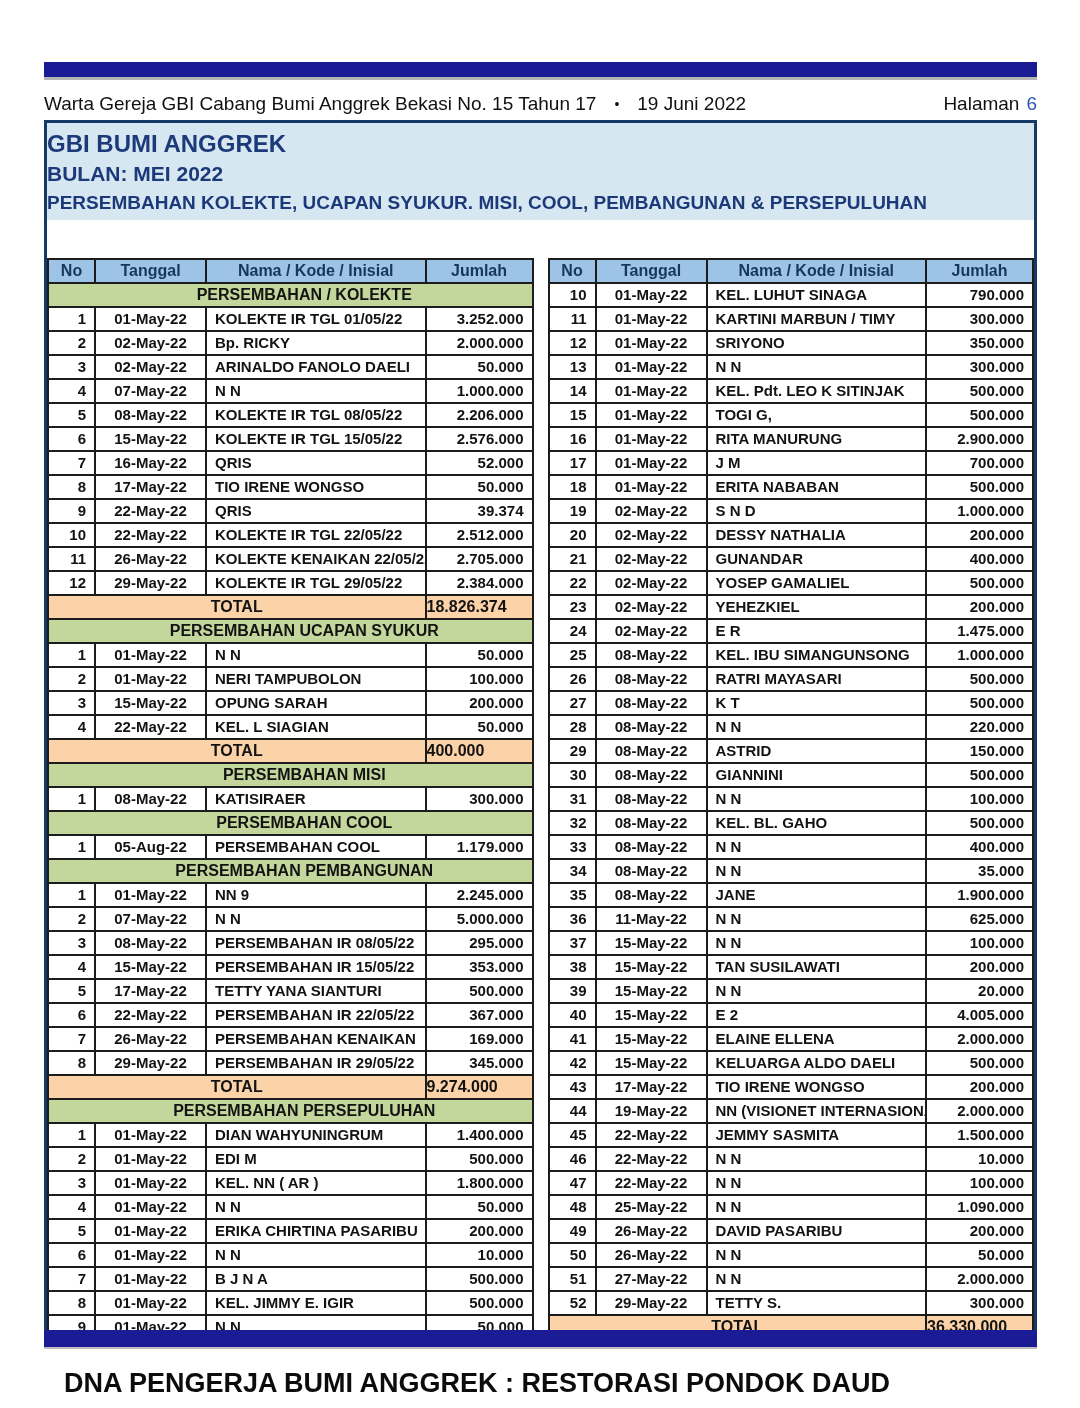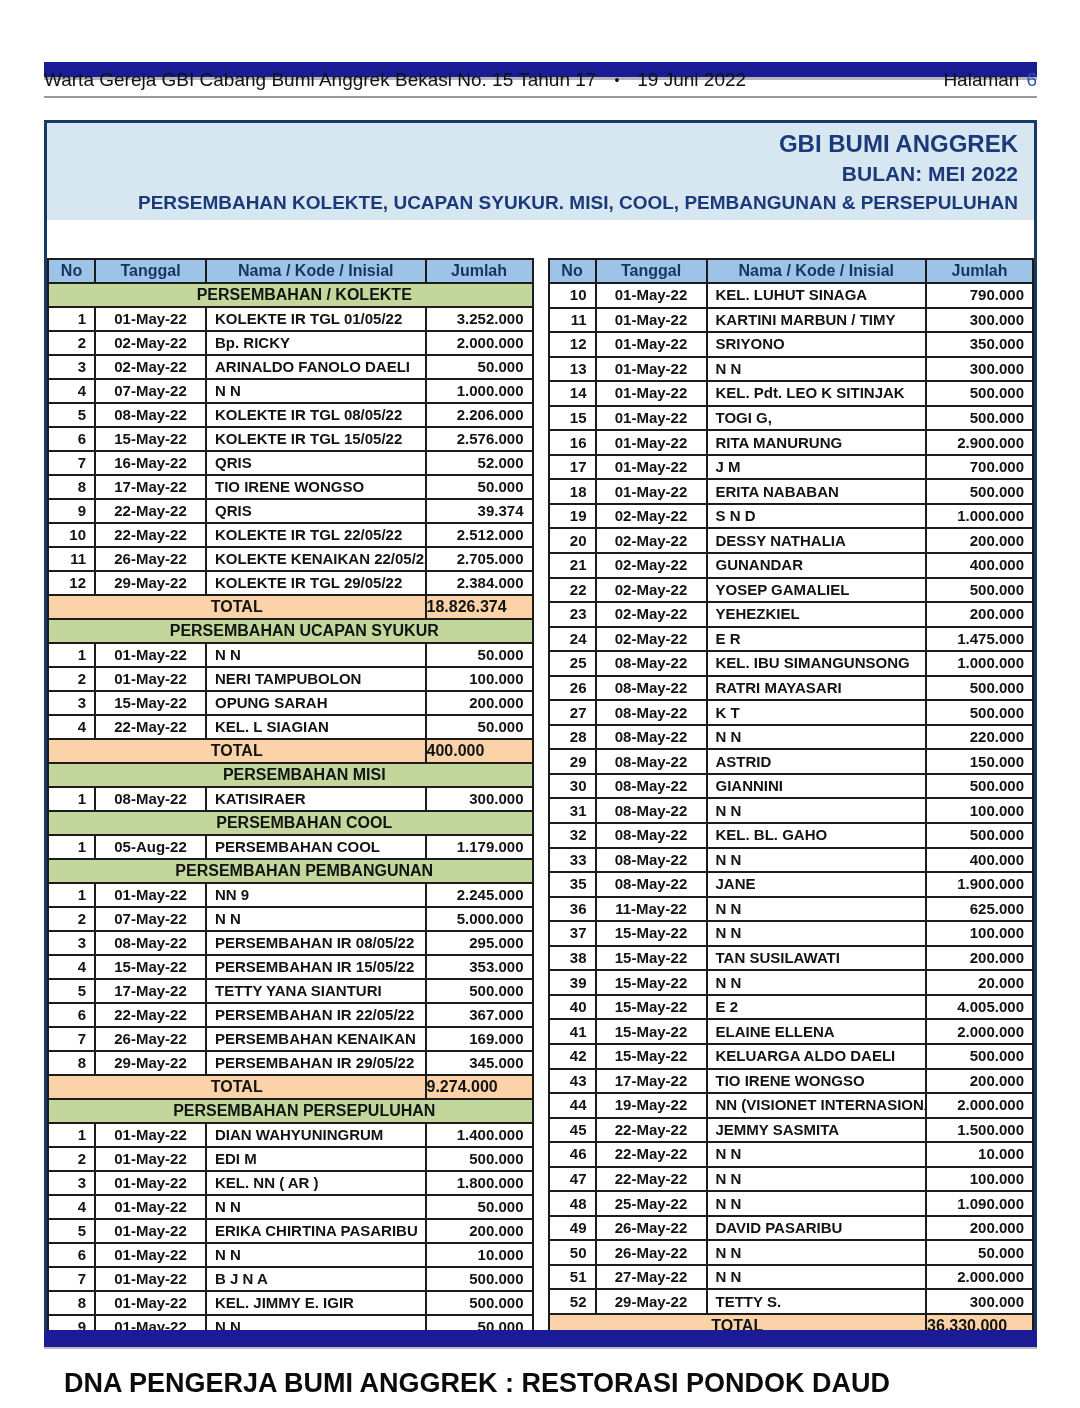--- a/index.html
+++ b/index.html
@@ -17,32 +17,32 @@
   *{margin:0;padding:0;box-sizing:border-box;}
   html,body{width:1080px;height:1408px;background:#ffffff;overflow:hidden;
     font-family:"Liberation Sans", sans-serif;}
   .abs{position:absolute;}
 
   
   .topbar{left:44px;top:62px;width:993px;height:18px;background:var(--navy-bar);
     border-bottom:3px solid #b5b5b5;}
 
   
-  .masthead{left:44px;top:68px;width:993px;height:30px;display:flex;
+  .masthead{left:44px;top:92px;width:993px;height:30px;display:flex;
     align-items:center;justify-content:space-between;font-size:19px;color:#111;
     border-bottom:2px solid #9a9a9a;padding-bottom:4px;}
   .masthead .left-part{display:flex;align-items:center;gap:18px;}
   .masthead .bullet{font-size:14px;}
   .pageno{color:var(--page-blue);margin-left:7px;}
 
   
   .report-box{left:44px;top:120px;width:993px;border:3px solid var(--box-border);
     background:#fff;}
-  .title-band{background:var(--title-bg);text-align:right;color:var(--title-text);
-    font-weight:bold;padding:5px 16px 4px 0;}
+  .title-band{background:var(--title-bg);text-align:left;color:var(--title-text);
+    font-weight:bold;padding:5px 2px 4px 0;}
   .title-band .church{font-size:24px;line-height:31px;}
   .title-band .period{font-size:21px;line-height:30px;}
   .title-band .subtitle{font-size:19px;line-height:27px;}
 
   .tables{display:flex;gap:14px;background:#ffffff;margin-top:38px;}
   .tables > table{flex:1 1 0;}
 
   table{border-collapse:collapse;table-layout:fixed;width:100%;
     font-weight:bold;font-size:15px;color:#131313;}
   th,td{border:2px solid var(--grid);height:22px;line-height:22px;
@@ -503,20 +503,26 @@
             <td class="nm">KEL. BL. GAHO</td>
             <td class="jm">500.000</td>
           </tr>
           <tr>
             <td class="no">33</td>
             <td class="tgl">08-May-22</td>
             <td class="nm">N N</td>
             <td class="jm">400.000</td>
           </tr>
           <tr>
+            <td class="no">34</td>
+            <td class="tgl">08-May-22</td>
+            <td class="nm">N N</td>
+            <td class="jm">35.000</td>
+          </tr>
+          <tr>
             <td class="no">35</td>
             <td class="tgl">08-May-22</td>
             <td class="nm">JANE</td>
             <td class="jm">1.900.000</td>
           </tr>
           <tr>
             <td class="no">36</td>
             <td class="tgl">11-May-22</td>
             <td class="nm">N N</td>
             <td class="jm">625.000</td>

